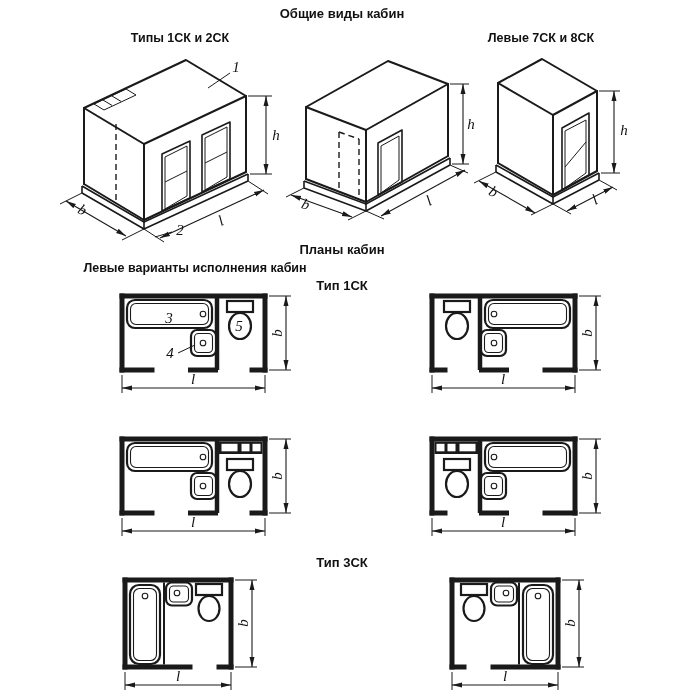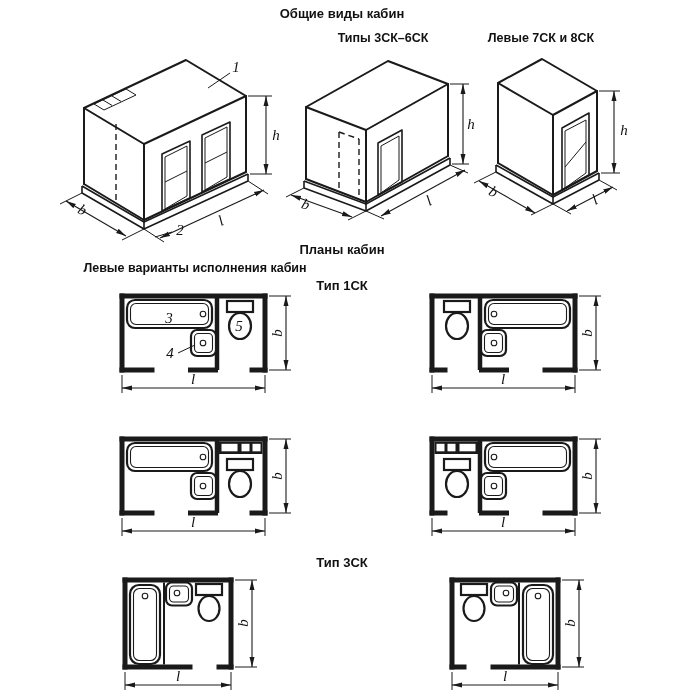--- a/index.html
+++ b/index.html
@@ -35,21 +35,21 @@
       <marker id="arrS" markerWidth="11" markerHeight="8" refX="1" refY="4" orient="auto" markerUnits="userSpaceOnUse">
         <path d="M1,4 L11,1.5 L11,6.5 Z" fill="#1a1a1a"></path>
       </marker>
       <marker id="arrE" markerWidth="11" markerHeight="8" refX="10" refY="4" orient="auto" markerUnits="userSpaceOnUse">
         <path d="M10,4 L0,1.5 L0,6.5 Z" fill="#1a1a1a"></path>
       </marker>
     </defs>
   </svg>
 
   <div class="cap big" style="left:0;right:0;top:6px">Общие виды кабин</div>
-  <div class="cap" style="left:283px;width:200px;top:31px">Типы 3СК–6СК</div>
+  <div class="cap" style="left:80px;width:200px;top:31px">Типы 1СК и 2СК</div>
   <div class="cap" style="left:441px;width:200px;top:31px">Левые 7СК и 8СК</div>
 
   <div class="cap" style="left:45px;width:300px;top:261px">Левые варианты исполнения кабин</div>
   <div class="cap big" style="left:0;right:0;top:242px">Планы кабин</div>
 
   <div class="cap big" style="left:0;right:0;top:278px">Тип 1СК</div>
   <div class="cap big" style="left:0;right:0;top:555px">Тип 3СК</div>
 
   <svg style="left:58px;top:52px" width="230" height="200" viewBox="0 0 230 200">
     <g>

